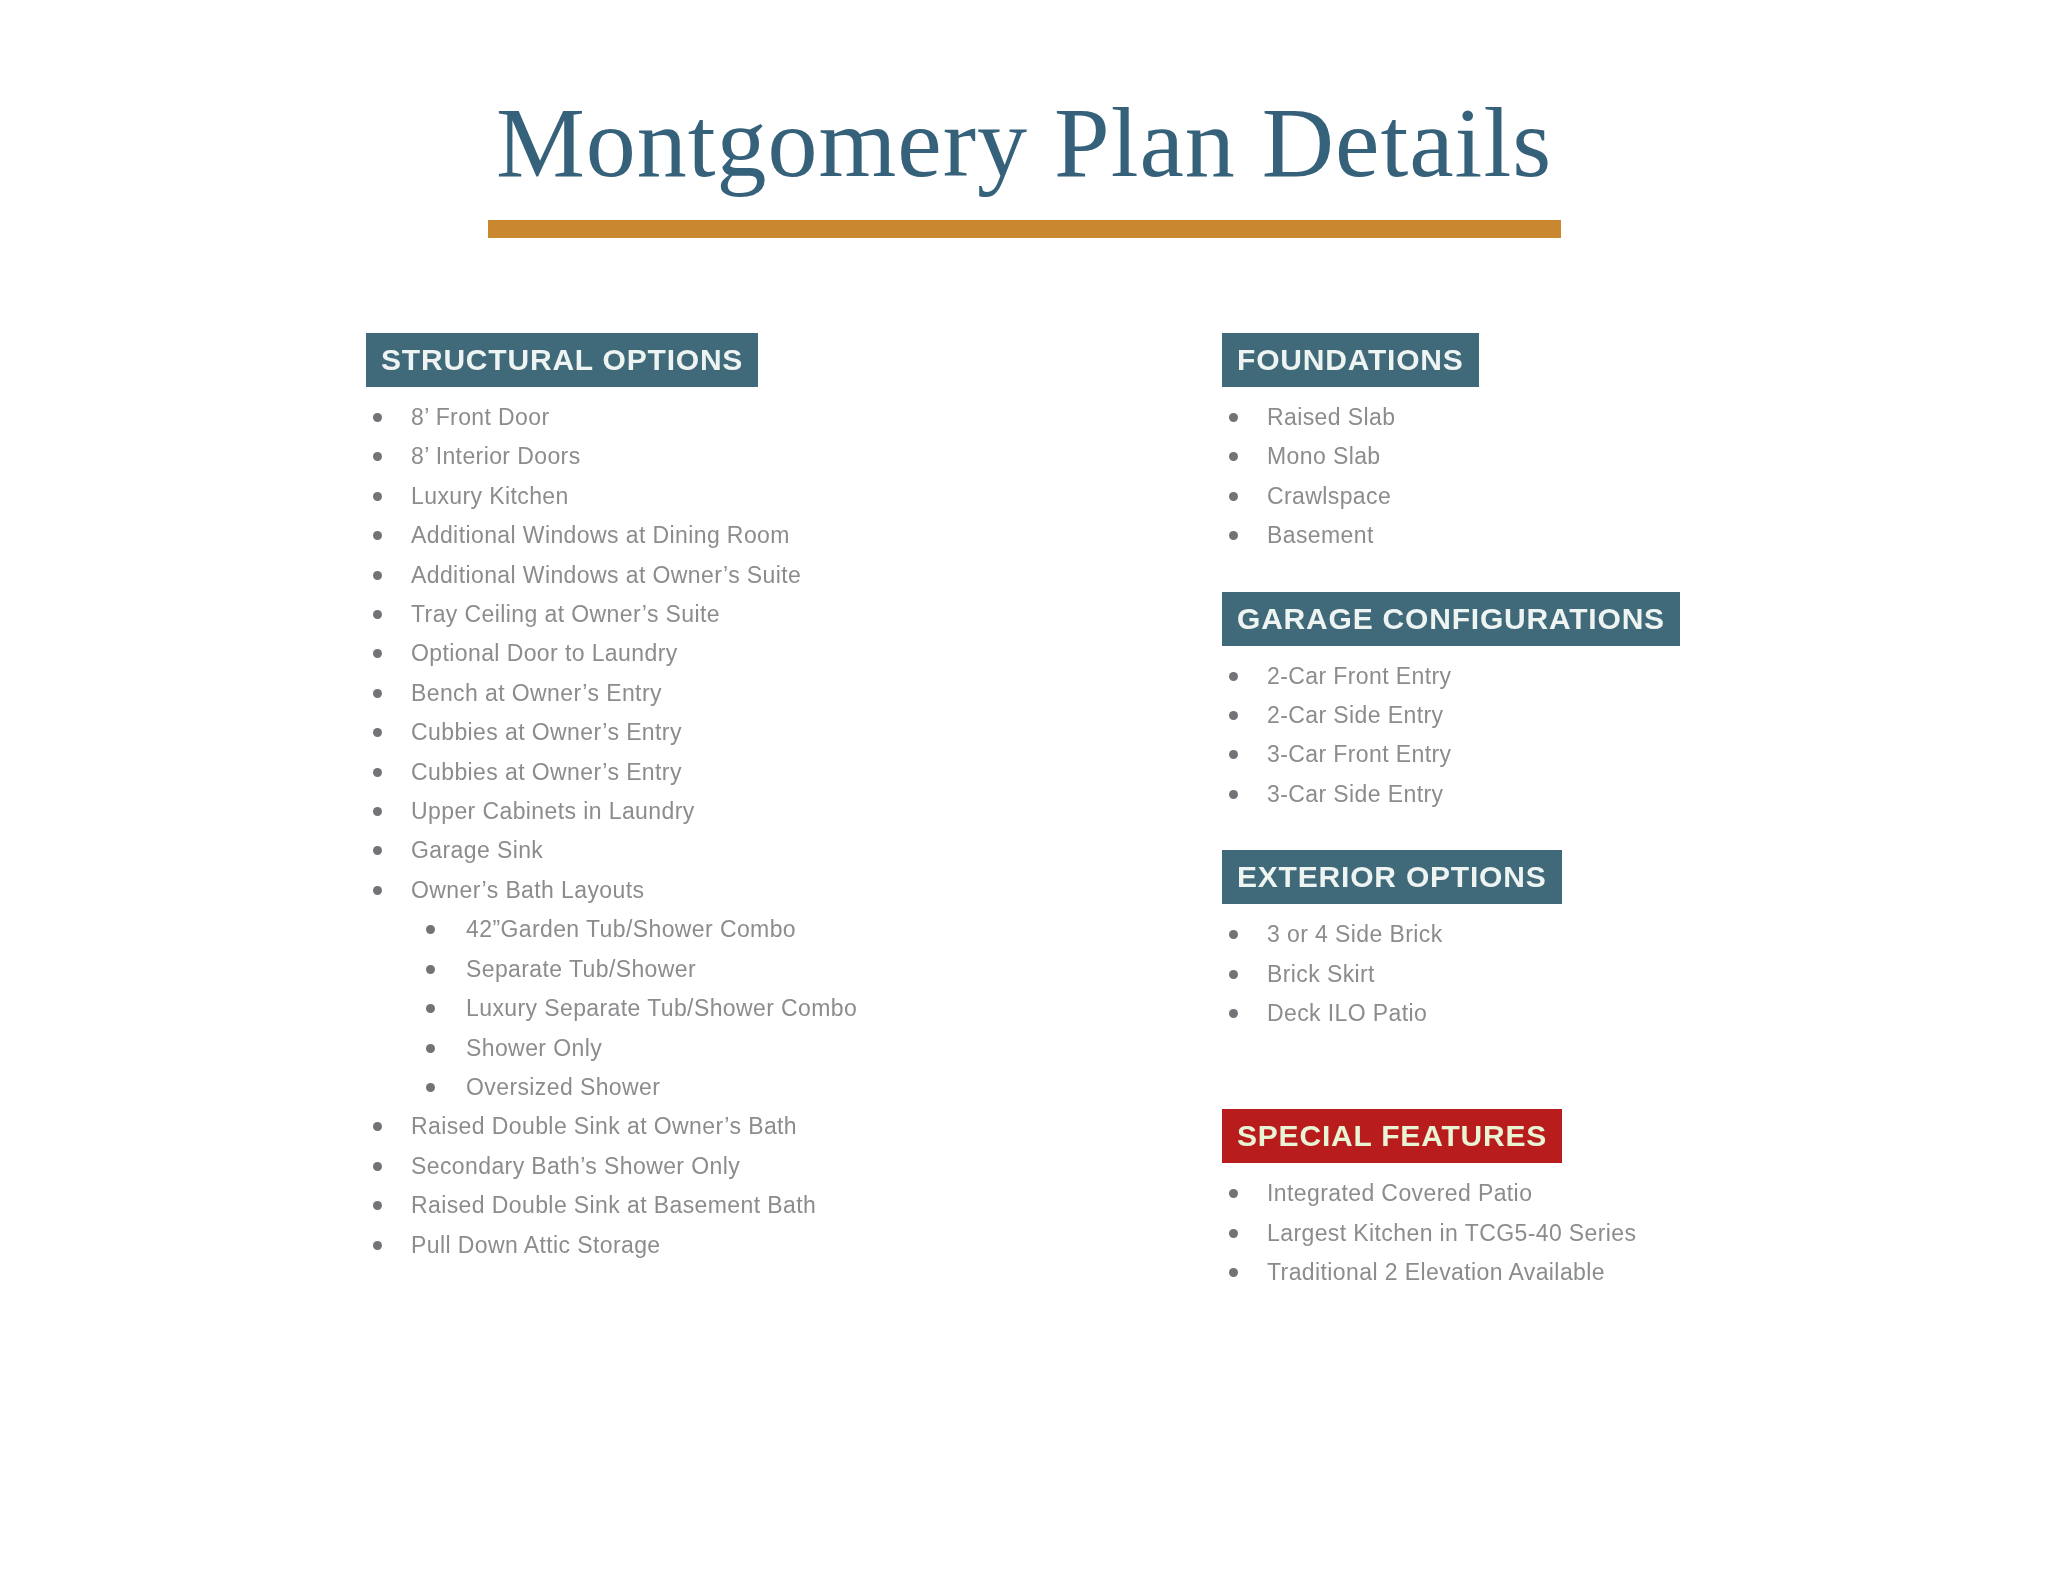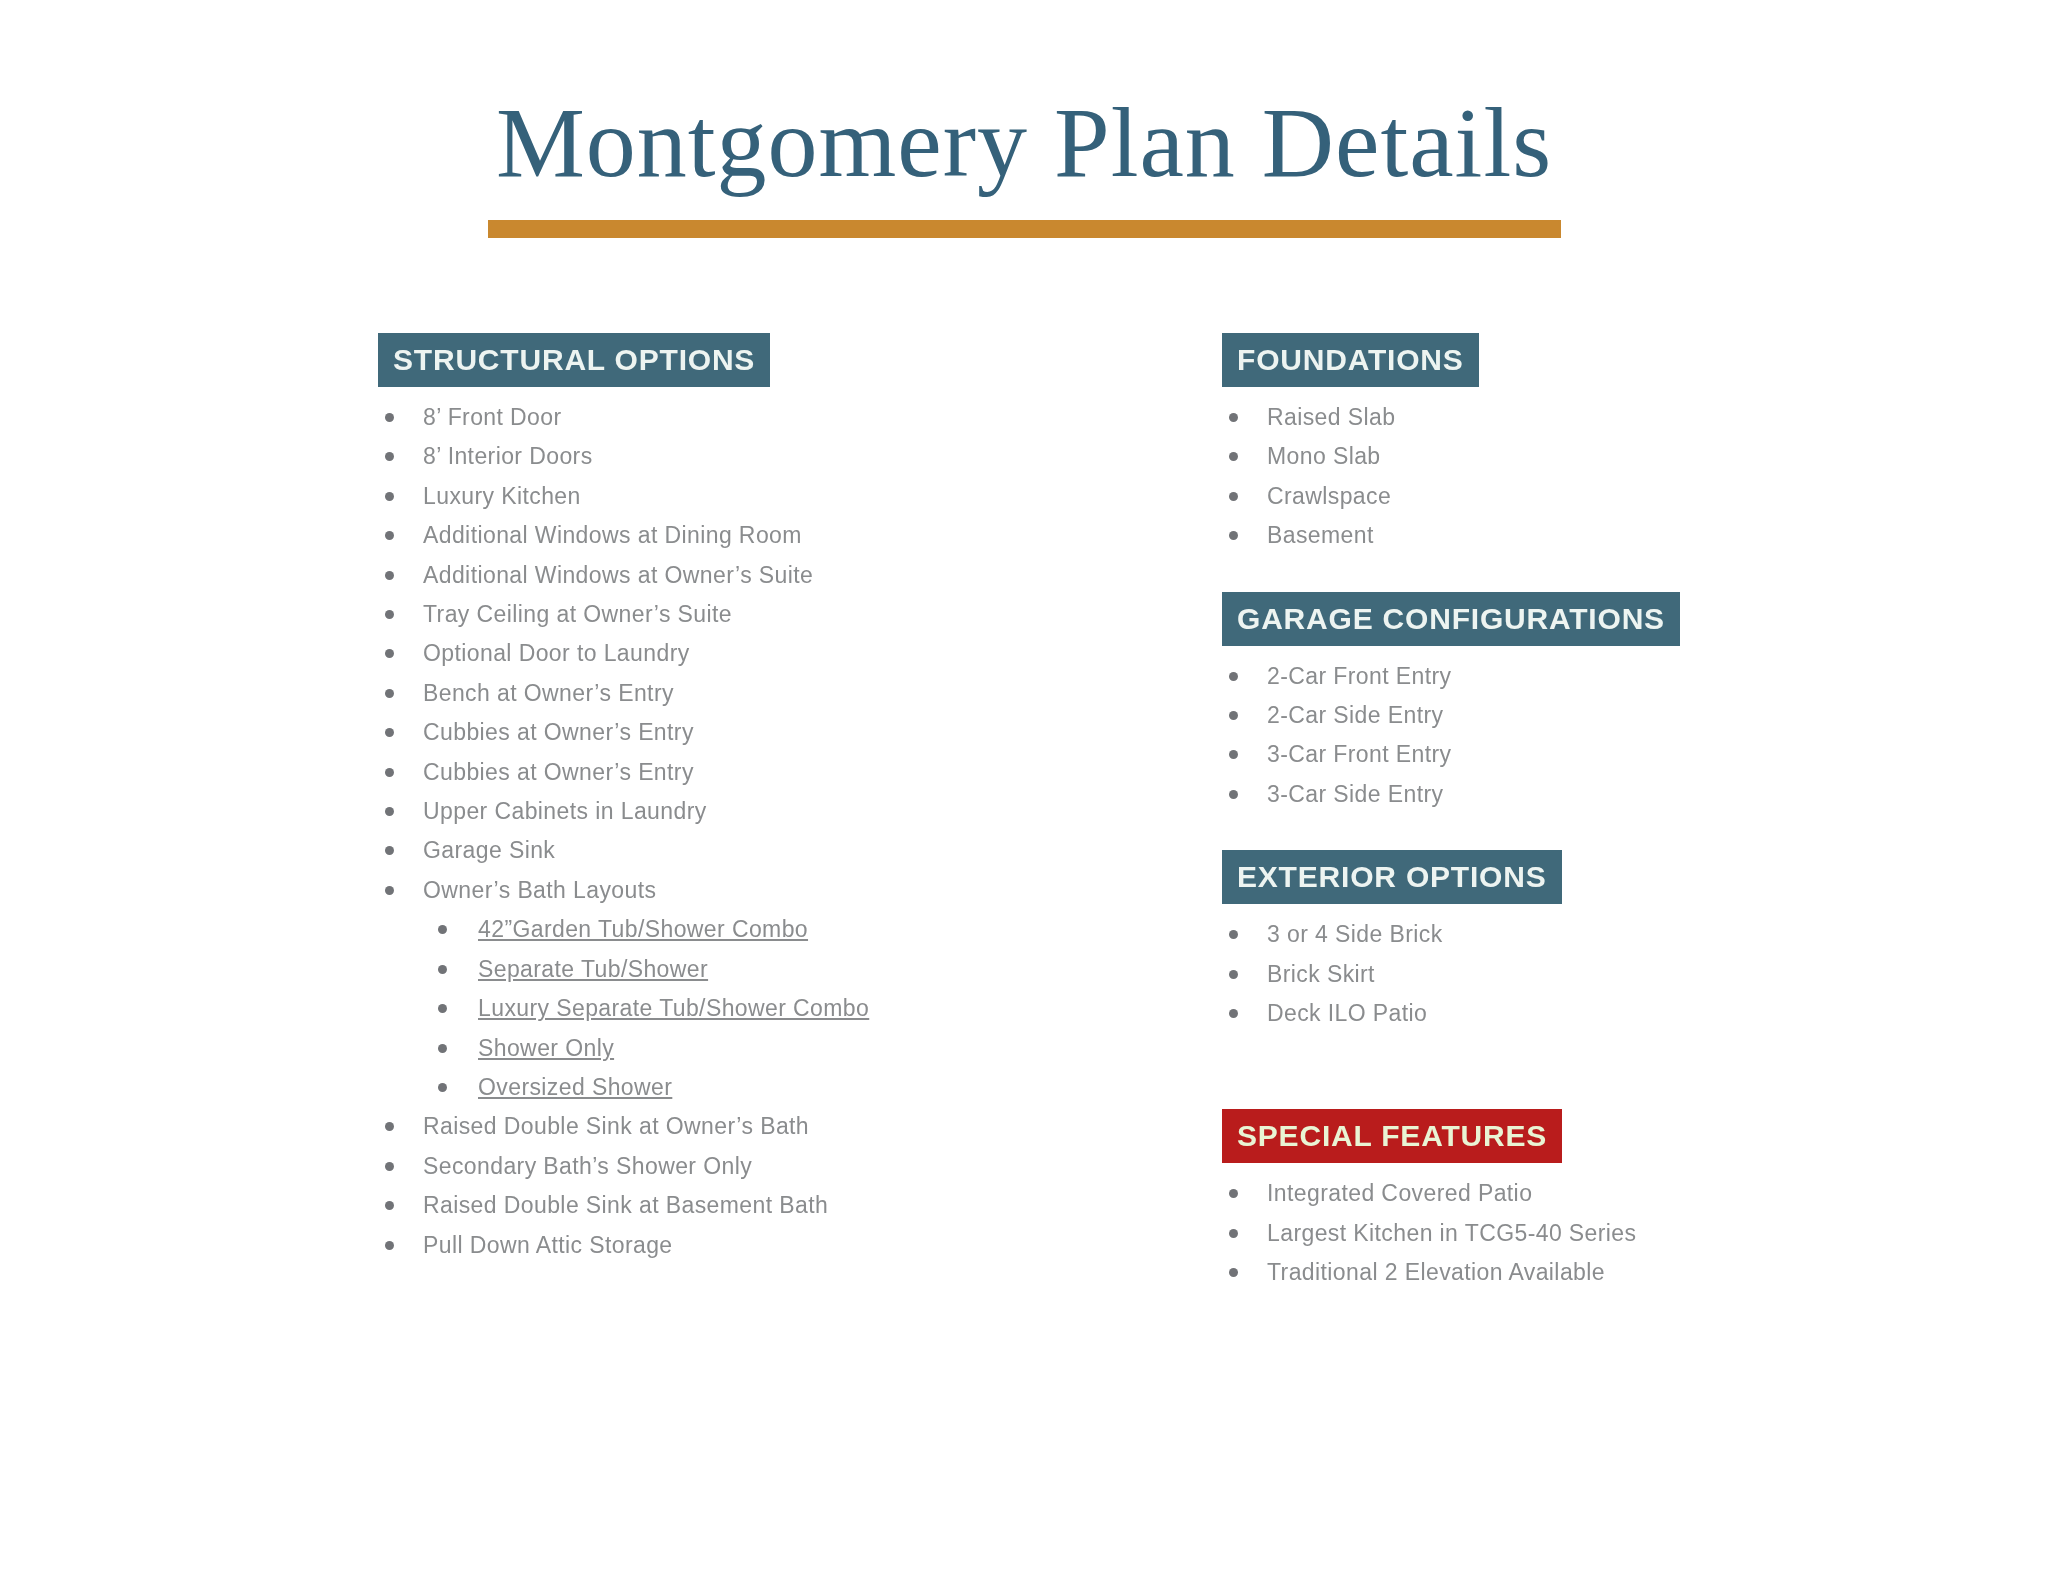--- a/index.html
+++ b/index.html
@@ -19,21 +19,21 @@
     line-height:1;
     color:#35617a;
     letter-spacing:1px;
   }
   .title-bar{
     width:1073px;height:18px;
     background:#c9882f;
     margin:27px auto 0 auto;
   }
   .col{position:absolute;top:333px;}
-  .col-left{left:378px;width:820px;}
+  .col-left{left:366px;width:820px;}
   .col-right{left:1222px;width:780px;}
   .sec-header{
     display:inline-block;
     background:#40697a;
     color:#edf4f1;
     font-size:30px;
     font-weight:700;
     letter-spacing:0.8px;
     padding:12px 15px;
     line-height:1;
@@ -50,21 +50,21 @@
     letter-spacing:0.4px;
     white-space:nowrap;
   }
   .row .dot{
     position:absolute;
     left:7px;top:15px;
     width:9px;height:9px;
     border-radius:50%;
     background:#717377;
   }
-  .row.sub{padding-left:100px;text-decoration:underline;}
+  .row.sub{padding-left:100px;}
   .row.sub .dot{left:60px;}
   .sec + .sec{margin-top:36px;}
   .sec.special{margin-top:76px;}
 </style>
 </head>
 <body>
 
 <div class="page">
 
   <h1 class="title">Montgomery Plan Details</h1>

